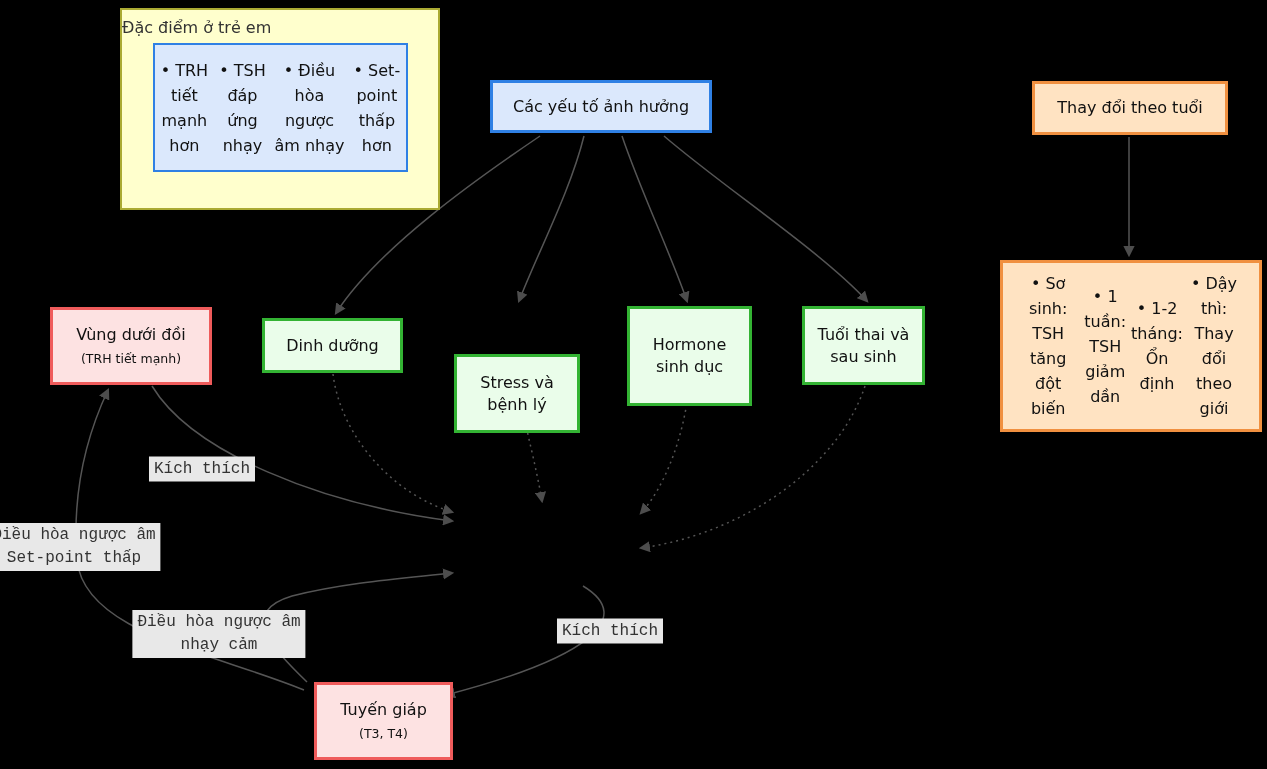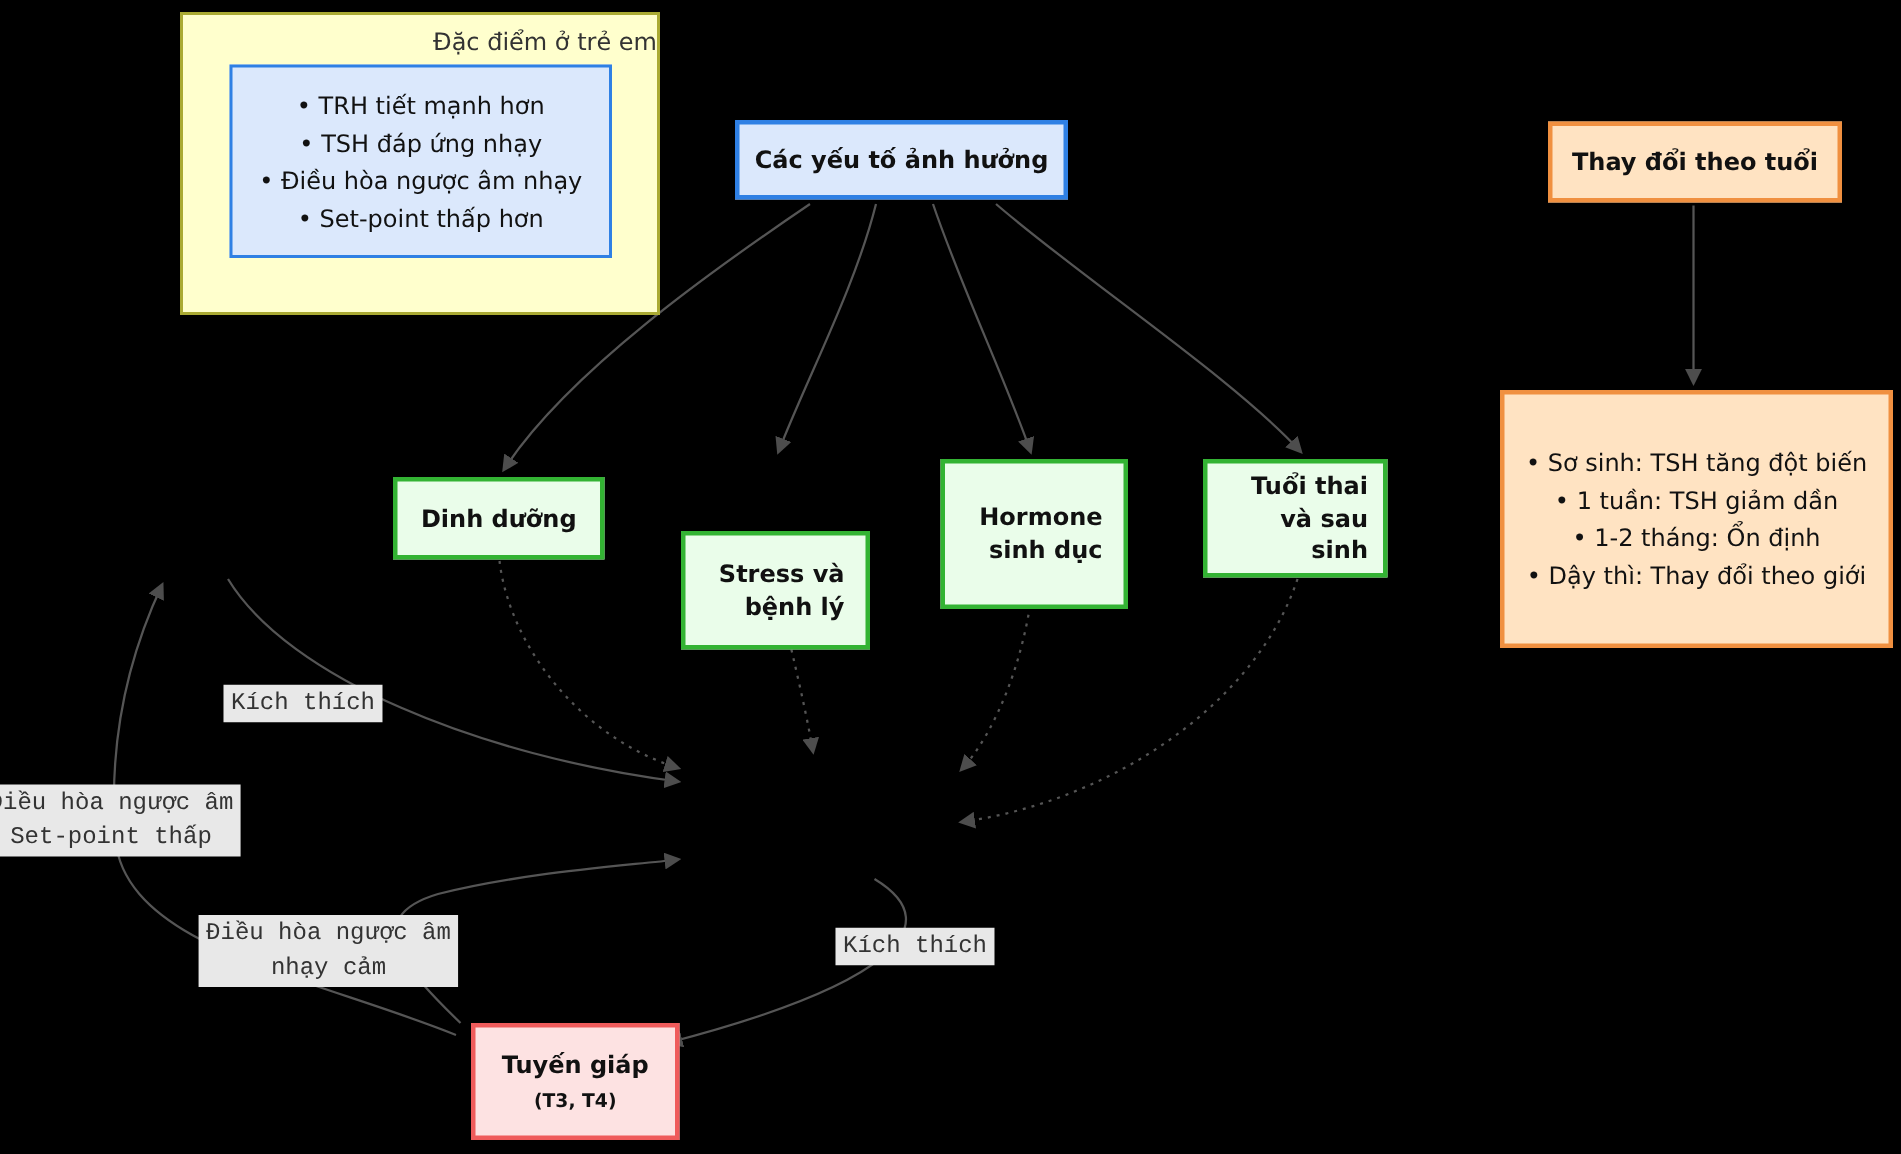--- a/index.html
+++ b/index.html
@@ -3,39 +3,39 @@
 <meta charset="utf-8">
 <style>
   html,body{margin:0;padding:0;background:#000;}
   .canvas{
     position:relative;width:1267px;height:769px;background:#000;overflow:hidden;
     font-family:"DejaVu Sans","Liberation Sans",sans-serif;color:#111;
   }
   svg.edges{position:absolute;left:0;top:0;z-index:0;}
   .node{
     position:absolute;z-index:1;display:flex;flex-direction:column;
-    align-items:center;justify-content:center;text-align:right;
-    font-size:16px;line-height:1.35;box-sizing:border-box;font-weight:bold;
+    align-items:center;justify-content:center;text-align:center;
+    font-size:16px;line-height:1.35;box-sizing:border-box;
   }
   .node .sub{font-size:12.5px;margin-top:5px;}
   .pink{background:#fde2e2;border:3px solid #ef5b5b;}
   .green{background:#eafdea;border:3px solid #33b333;}
   .blue{background:#dbe8fc;border:3px solid #2f80e4;}
   .orange{background:#ffe3c2;border:3px solid #f09040;}
   .subgraph{
     position:absolute;z-index:1;background:#ffffcd;border:2px solid #aaaa33;
     box-sizing:border-box;
   }
   .subgraph-title{
-    position:absolute;top:8px;left:0;width:100%;text-align:right;
+    position:absolute;top:8px;left:0;width:100%;text-align:left;
     font-size:16px;color:#333;
   }
   .listbox{
     position:absolute;z-index:1;box-sizing:border-box;display:flex;
-    flex-direction:column;align-items:center;justify-content:center;
+    flex-direction:row;align-items:center;justify-content:center;
     font-size:16px;line-height:25px;text-align:center;
   }
   .listbox .li{display:block;max-width:100%;}
   .listbox .li::before{content:"• ";}
   .edge-label{
     position:absolute;z-index:2;background:#e8e8e8;color:#333;
     font-size:16px;line-height:23px;padding:1px 5px;text-align:center;
     transform:translate(-50%,-50%);white-space:nowrap;font-family:Liberation Mono, monospace;
   }
 </style>
@@ -83,20 +83,24 @@
   <div class="node orange" style="left:1032px;top:81px;width:196px;height:54px;">
     <span>Thay đổi theo tuổi</span>
   </div>
   <div class="listbox orange" style="left:1000px;top:260px;width:262px;height:172px;padding:4px 14px;">
     <span class="li">Sơ sinh: TSH tăng đột biến</span>
     <span class="li">1 tuần: TSH giảm dần</span>
     <span class="li">1-2 tháng: Ổn định</span>
     <span class="li">Dậy thì: Thay đổi theo giới</span>
   </div>
 
+  <div class="node pink" style="left:50px;top:307px;width:162px;height:78px;">
+    <span>Vùng dưới đồi</span>
+    <span class="sub">(TRH tiết mạnh)</span>
+  </div>
   <div class="node green" style="left:262px;top:318px;width:141px;height:55px;">
     <span>Dinh dưỡng</span>
   </div>
   <div class="node green" style="left:454px;top:306px;width:126px;height:79px;padding:0 14px;margin-top:48px;">
     <span>Stress và bệnh lý</span>
   </div>
   <div class="node green" style="left:627px;top:306px;width:125px;height:100px;padding:0 14px;">
     <span>Hormone sinh dục</span>
   </div>
   <div class="node green" style="left:802px;top:306px;width:123px;height:79px;padding:0 10px;">

